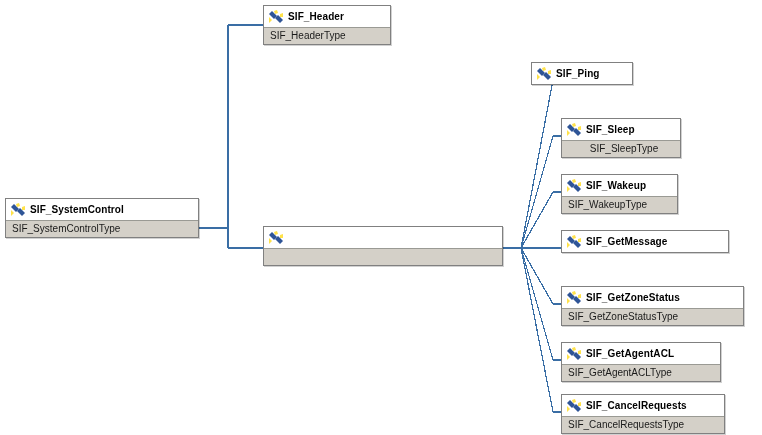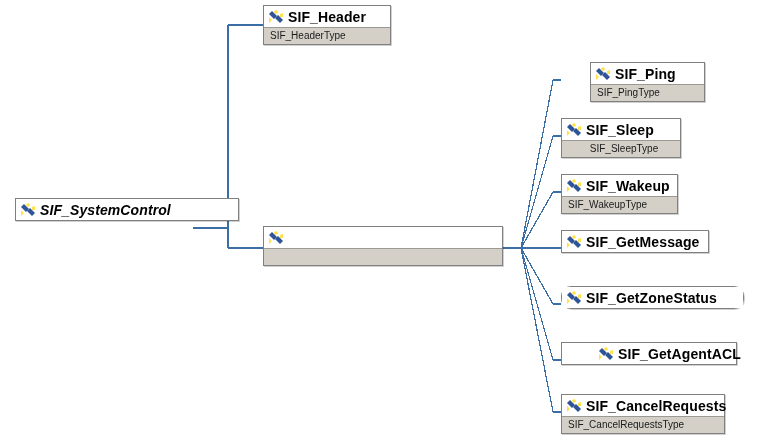--- a/index.html
+++ b/index.html
@@ -36,21 +36,21 @@
   .node-title {
     display: flex;
     align-items: center;
     height: 21px;
     background: #ffffff;
     padding-left: 4px;
     box-sizing: border-box;
     white-space: nowrap;
   }
   .node-title-text {
-    font-size: 14px;
+    font-size: 10px;
     font-weight: bold;
     color: #000000;
     letter-spacing: 0.1px;
     padding-left: 4px;
     padding-right: 6px;
     line-height: 14px;
   }
   .node-type {
     height: 17px;
     background: #d4d0c8;
@@ -88,31 +88,32 @@
       <line x1="553" y1="192" x2="561" y2="192" stroke="#3a6ea5" stroke-width="1.2" shape-rendering="crispEdges"></line>
       <line x1="521" y1="248" x2="561" y2="248" stroke="#3a6ea5" stroke-width="1.2" shape-rendering="crispEdges"></line>
       <line x1="521" y1="248" x2="553" y2="304" stroke="#3a6ea5" stroke-width="1.2" shape-rendering="crispEdges"></line>
       <line x1="553" y1="304" x2="561" y2="304" stroke="#3a6ea5" stroke-width="1.2" shape-rendering="crispEdges"></line>
       <line x1="521" y1="248" x2="553" y2="360" stroke="#3a6ea5" stroke-width="1.2" shape-rendering="crispEdges"></line>
       <line x1="553" y1="360" x2="561" y2="360" stroke="#3a6ea5" stroke-width="1.2" shape-rendering="crispEdges"></line>
       <line x1="521" y1="248" x2="553" y2="412" stroke="#3a6ea5" stroke-width="1.2" shape-rendering="crispEdges"></line>
       <line x1="553" y1="412" x2="561" y2="412" stroke="#3a6ea5" stroke-width="1.2" shape-rendering="crispEdges"></line>
     </svg>
   <div id="node-layer">
-      <div class="node" style="left: 15px; top: 198px; width: 224px; font-style: italic;">
+      <div class="node" style="left: 5px; top: 198px; width: 194px;">
         <div class="node-title">
           <svg class="elem-icon" viewBox="0 0 16 16">
             <polygon points="1,5 4,2 9,7 6,10" fill="#2f5597"></polygon>
             <polygon points="7,9 10,6 15,11 12,14" fill="#2f5597"></polygon>
             <polygon points="1,8 4,11 1,14" fill="#ffe24a"></polygon>
             <polygon points="6,2 9,1 10,4 7,5" fill="#ffe24a"></polygon>
             <polygon points="12,5 15,4 15,8 12,8" fill="#ffe24a"></polygon>
           </svg>
           <span class="node-title-text">SIF_SystemControl</span>
         </div>
+        <div class="node-type">SIF_SystemControlType</div>
       </div>
       <div class="node" style="left: 263px; top: 5px; width: 128px;">
         <div class="node-title">
           <svg class="elem-icon" viewBox="0 0 16 16">
             <polygon points="1,5 4,2 9,7 6,10" fill="#2f5597"></polygon>
             <polygon points="7,9 10,6 15,11 12,14" fill="#2f5597"></polygon>
             <polygon points="1,8 4,11 1,14" fill="#ffe24a"></polygon>
             <polygon points="6,2 9,1 10,4 7,5" fill="#ffe24a"></polygon>
             <polygon points="12,5 15,4 15,8 12,8" fill="#ffe24a"></polygon>
           </svg>
@@ -125,32 +126,31 @@
           <svg class="elem-icon" viewBox="0 0 16 16">
             <polygon points="1,5 4,2 9,7 6,10" fill="#2f5597"></polygon>
             <polygon points="7,9 10,6 15,11 12,14" fill="#2f5597"></polygon>
             <polygon points="1,8 4,11 1,14" fill="#ffe24a"></polygon>
             <polygon points="6,2 9,1 10,4 7,5" fill="#ffe24a"></polygon>
             <polygon points="12,5 15,4 15,8 12,8" fill="#ffe24a"></polygon>
           </svg>
         </div>
         <div class="node-type"></div>
       </div>
-      <div class="node" style="left: 590px; top: 62px; width: 115px;">
+      <div class="node" style="left: 531px; top: 62px; width: 102px;">
         <div class="node-title">
           <svg class="elem-icon" viewBox="0 0 16 16">
             <polygon points="1,5 4,2 9,7 6,10" fill="#2f5597"></polygon>
             <polygon points="7,9 10,6 15,11 12,14" fill="#2f5597"></polygon>
             <polygon points="1,8 4,11 1,14" fill="#ffe24a"></polygon>
             <polygon points="6,2 9,1 10,4 7,5" fill="#ffe24a"></polygon>
             <polygon points="12,5 15,4 15,8 12,8" fill="#ffe24a"></polygon>
           </svg>
           <span class="node-title-text">SIF_Ping</span>
         </div>
-        <div class="node-type">SIF_PingType</div>
       </div>
       <div class="node" style="left: 561px; top: 118px; width: 120px; text-align: center;">
         <div class="node-title">
           <svg class="elem-icon" viewBox="0 0 16 16">
             <polygon points="1,5 4,2 9,7 6,10" fill="#2f5597"></polygon>
             <polygon points="7,9 10,6 15,11 12,14" fill="#2f5597"></polygon>
             <polygon points="1,8 4,11 1,14" fill="#ffe24a"></polygon>
             <polygon points="6,2 9,1 10,4 7,5" fill="#ffe24a"></polygon>
             <polygon points="12,5 15,4 15,8 12,8" fill="#ffe24a"></polygon>
           </svg>
@@ -164,55 +164,57 @@
             <polygon points="1,5 4,2 9,7 6,10" fill="#2f5597"></polygon>
             <polygon points="7,9 10,6 15,11 12,14" fill="#2f5597"></polygon>
             <polygon points="1,8 4,11 1,14" fill="#ffe24a"></polygon>
             <polygon points="6,2 9,1 10,4 7,5" fill="#ffe24a"></polygon>
             <polygon points="12,5 15,4 15,8 12,8" fill="#ffe24a"></polygon>
           </svg>
           <span class="node-title-text">SIF_Wakeup</span>
         </div>
         <div class="node-type">SIF_WakeupType</div>
       </div>
-      <div class="node" style="left: 561px; top: 230px; width: 148px;">
+      <div class="node" style="left: 561px; top: 230px; width: 168px;">
         <div class="node-title">
           <svg class="elem-icon" viewBox="0 0 16 16">
             <polygon points="1,5 4,2 9,7 6,10" fill="#2f5597"></polygon>
             <polygon points="7,9 10,6 15,11 12,14" fill="#2f5597"></polygon>
             <polygon points="1,8 4,11 1,14" fill="#ffe24a"></polygon>
             <polygon points="6,2 9,1 10,4 7,5" fill="#ffe24a"></polygon>
             <polygon points="12,5 15,4 15,8 12,8" fill="#ffe24a"></polygon>
           </svg>
           <span class="node-title-text">SIF_GetMessage</span>
         </div>
       </div>
-      <div class="node" style="left: 561px; top: 286px; width: 183px; border-radius: 10px;">
+      <div class="node" style="left: 561px; top: 286px; width: 183px;">
         <div class="node-title">
           <svg class="elem-icon" viewBox="0 0 16 16">
             <polygon points="1,5 4,2 9,7 6,10" fill="#2f5597"></polygon>
             <polygon points="7,9 10,6 15,11 12,14" fill="#2f5597"></polygon>
             <polygon points="1,8 4,11 1,14" fill="#ffe24a"></polygon>
             <polygon points="6,2 9,1 10,4 7,5" fill="#ffe24a"></polygon>
             <polygon points="12,5 15,4 15,8 12,8" fill="#ffe24a"></polygon>
           </svg>
           <span class="node-title-text">SIF_GetZoneStatus</span>
         </div>
-      </div>
-      <div class="node" style="left: 561px; top: 342px; width: 176px; padding-left: 32px;">
+        <div class="node-type">SIF_GetZoneStatusType</div>
+      </div>
+      <div class="node" style="left: 561px; top: 342px; width: 160px;">
         <div class="node-title">
           <svg class="elem-icon" viewBox="0 0 16 16">
             <polygon points="1,5 4,2 9,7 6,10" fill="#2f5597"></polygon>
             <polygon points="7,9 10,6 15,11 12,14" fill="#2f5597"></polygon>
             <polygon points="1,8 4,11 1,14" fill="#ffe24a"></polygon>
             <polygon points="6,2 9,1 10,4 7,5" fill="#ffe24a"></polygon>
             <polygon points="12,5 15,4 15,8 12,8" fill="#ffe24a"></polygon>
           </svg>
           <span class="node-title-text">SIF_GetAgentACL</span>
         </div>
+        <div class="node-type">SIF_GetAgentACLType</div>
       </div>
       <div class="node" style="left: 561px; top: 394px; width: 164px;">
         <div class="node-title">
           <svg class="elem-icon" viewBox="0 0 16 16">
             <polygon points="1,5 4,2 9,7 6,10" fill="#2f5597"></polygon>
             <polygon points="7,9 10,6 15,11 12,14" fill="#2f5597"></polygon>
             <polygon points="1,8 4,11 1,14" fill="#ffe24a"></polygon>
             <polygon points="6,2 9,1 10,4 7,5" fill="#ffe24a"></polygon>
             <polygon points="12,5 15,4 15,8 12,8" fill="#ffe24a"></polygon>
           </svg>

